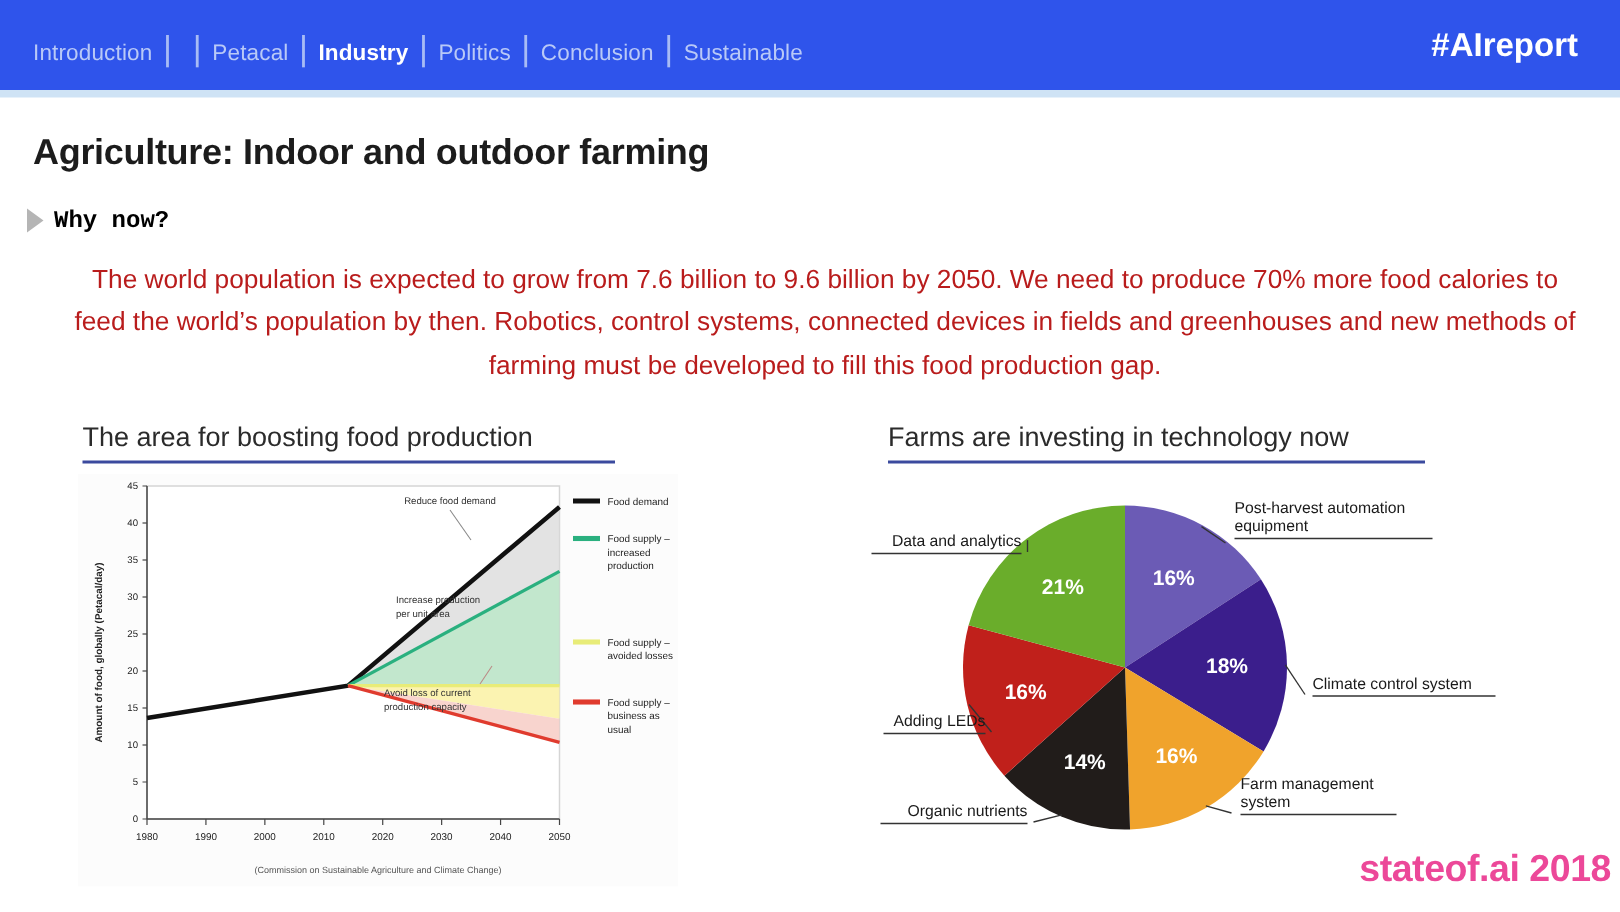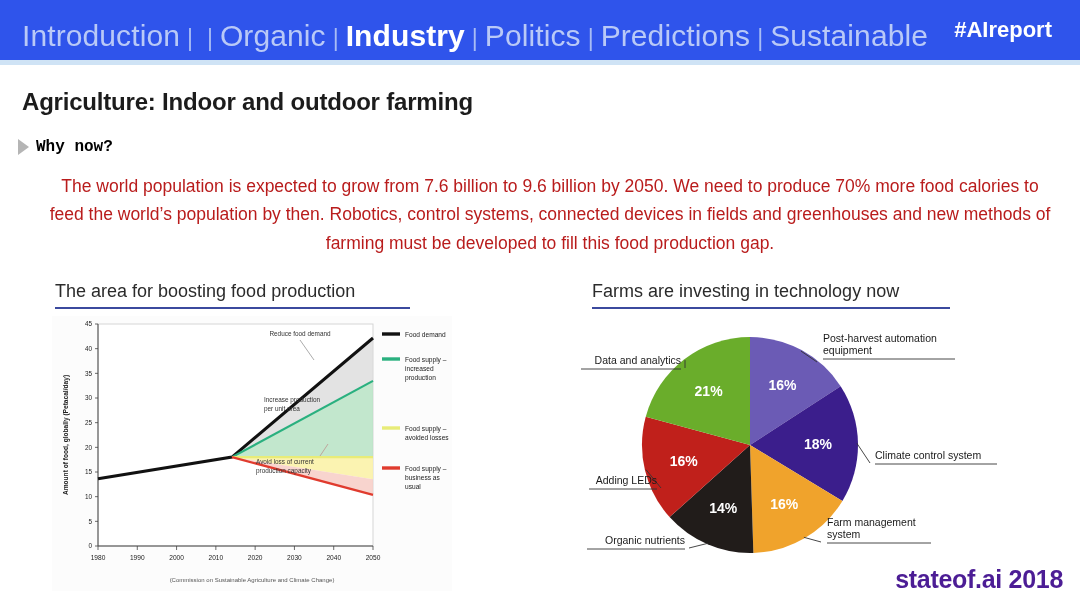--- a/index.html
+++ b/index.html
@@ -23,21 +23,21 @@
     padding: 0 22px;
   }
   #navbar-underline {
     position: absolute;
     left: 0; top: 60px;
     width: 1080px; height: 5px;
     background: #cfe3f5;
   }
   .nav-items { display: flex; align-items: baseline; }
   .nav-link {
-    font-size: 30px;
+    font-size: 15px;
     color: #b9c9f7;
     letter-spacing: 0.1px;
     white-space: nowrap;
   }
   .nav-link.active { color: #ffffff; font-weight: bold; margin-top: 12px; }
   .nav-sep {
     font-size: 23px;
     color: #a8bcf5;
     padding: 0 7px;
   }
@@ -119,42 +119,42 @@
   #pie-chart-wrap {
     position: absolute;
     left: 565px; top: 320px;
     width: 500px; height: 265px;
   }
   #pie-chart-svg { display: block; }
 
   
   #footer-brand {
     position: absolute;
-    right: 17px; bottom: 14px;
+    right: 6px; bottom: 14px;
     font-size: 25px;
     font-weight: bold;
-    color: #4c1d95;
+    color: #ec4899;
     letter-spacing: -0.3px;
   }
 </style>
 </head>
 <body>
 
 <div id="navbar">
   <div class="nav-items">
     <span class="nav-link">Introduction</span>
     <span class="nav-sep">|</span>
     <span class="nav-sep">|</span>
-    <span class="nav-link">Organic</span>
+    <span class="nav-link">Petacal</span>
     <span class="nav-sep">|</span>
     <span class="nav-link active">Industry</span>
     <span class="nav-sep">|</span>
     <span class="nav-link">Politics</span>
     <span class="nav-sep">|</span>
-    <span class="nav-link">Predictions</span>
+    <span class="nav-link">Conclusion</span>
     <span class="nav-sep">|</span>
     <span class="nav-link">Sustainable</span>
   </div>
   <span id="nav-hashtag">#AIreport</span>
 </div>
 <div id="navbar-underline"></div>
 
 <h1 id="slide-title">Agriculture: Indoor and outdoor farming</h1>
 
 <div id="why-now-row">

